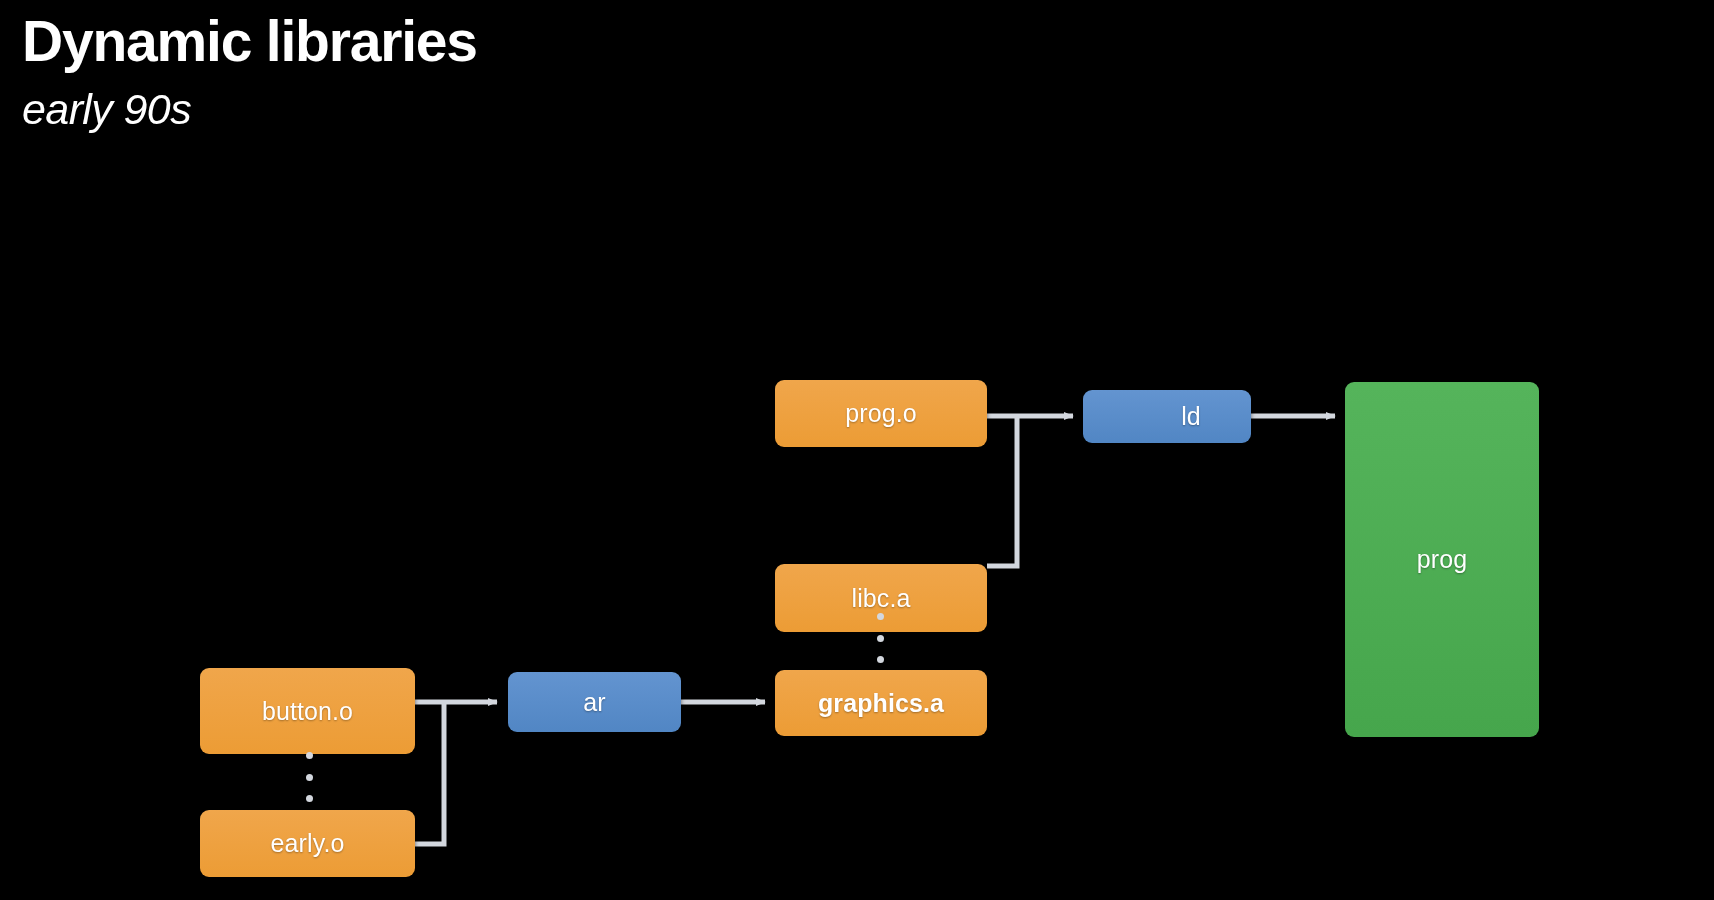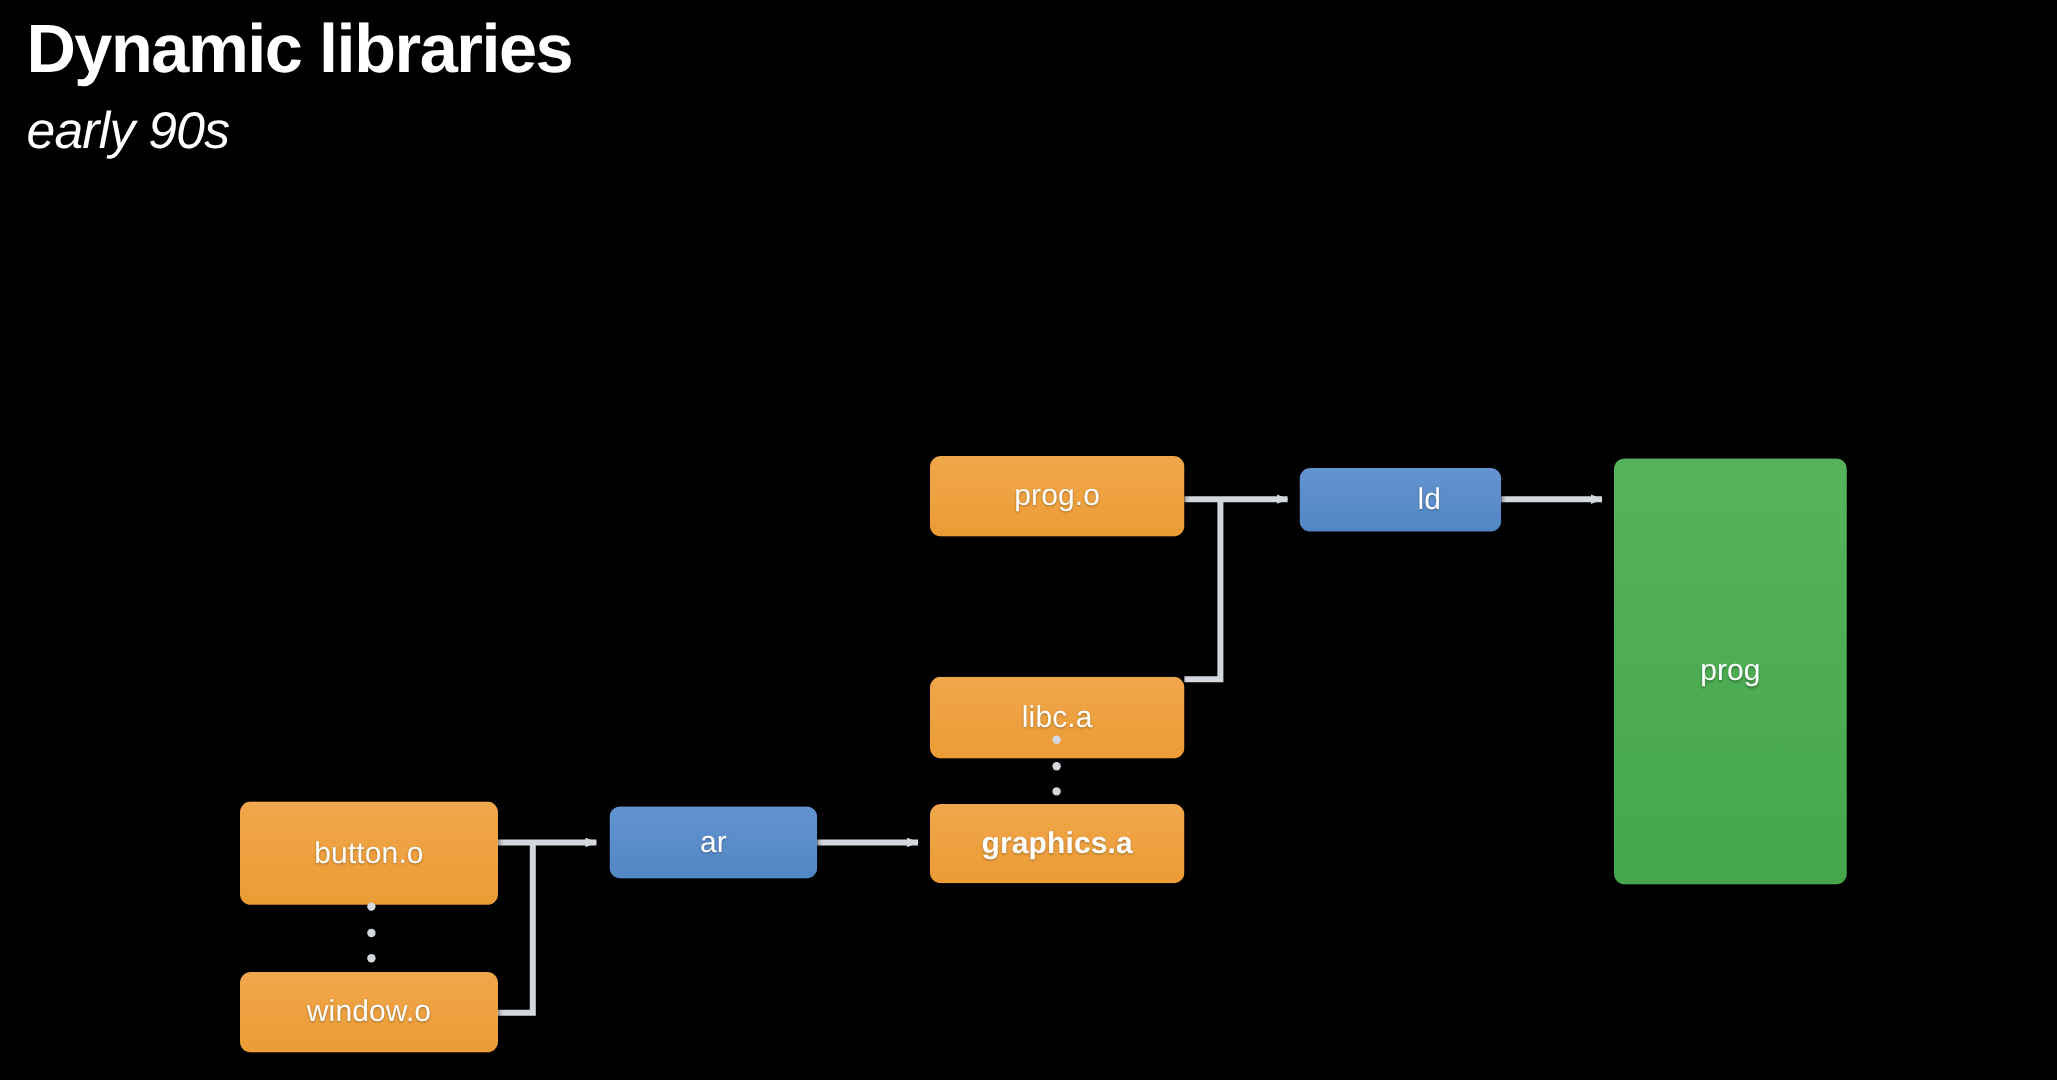--- a/index.html
+++ b/index.html
@@ -178,21 +178,21 @@
 
     <div class="node green" id="node-prog">
       <span>prog</span>
     </div>
 
     <div class="node orange" id="node-buttono">
       <span>button.o</span>
     </div>
 
     <div class="node orange" id="node-windowo">
-      <span>window.o</span>
+      <span>early.o</span>
     </div>
 
     <div class="node blue" id="node-ar">
       <span>ar</span>
     </div>
 
     <div class="ellipsis" id="ellipsis-left">
       <span class="dot"></span>
       <span class="dot"></span>
       <span class="dot"></span>

